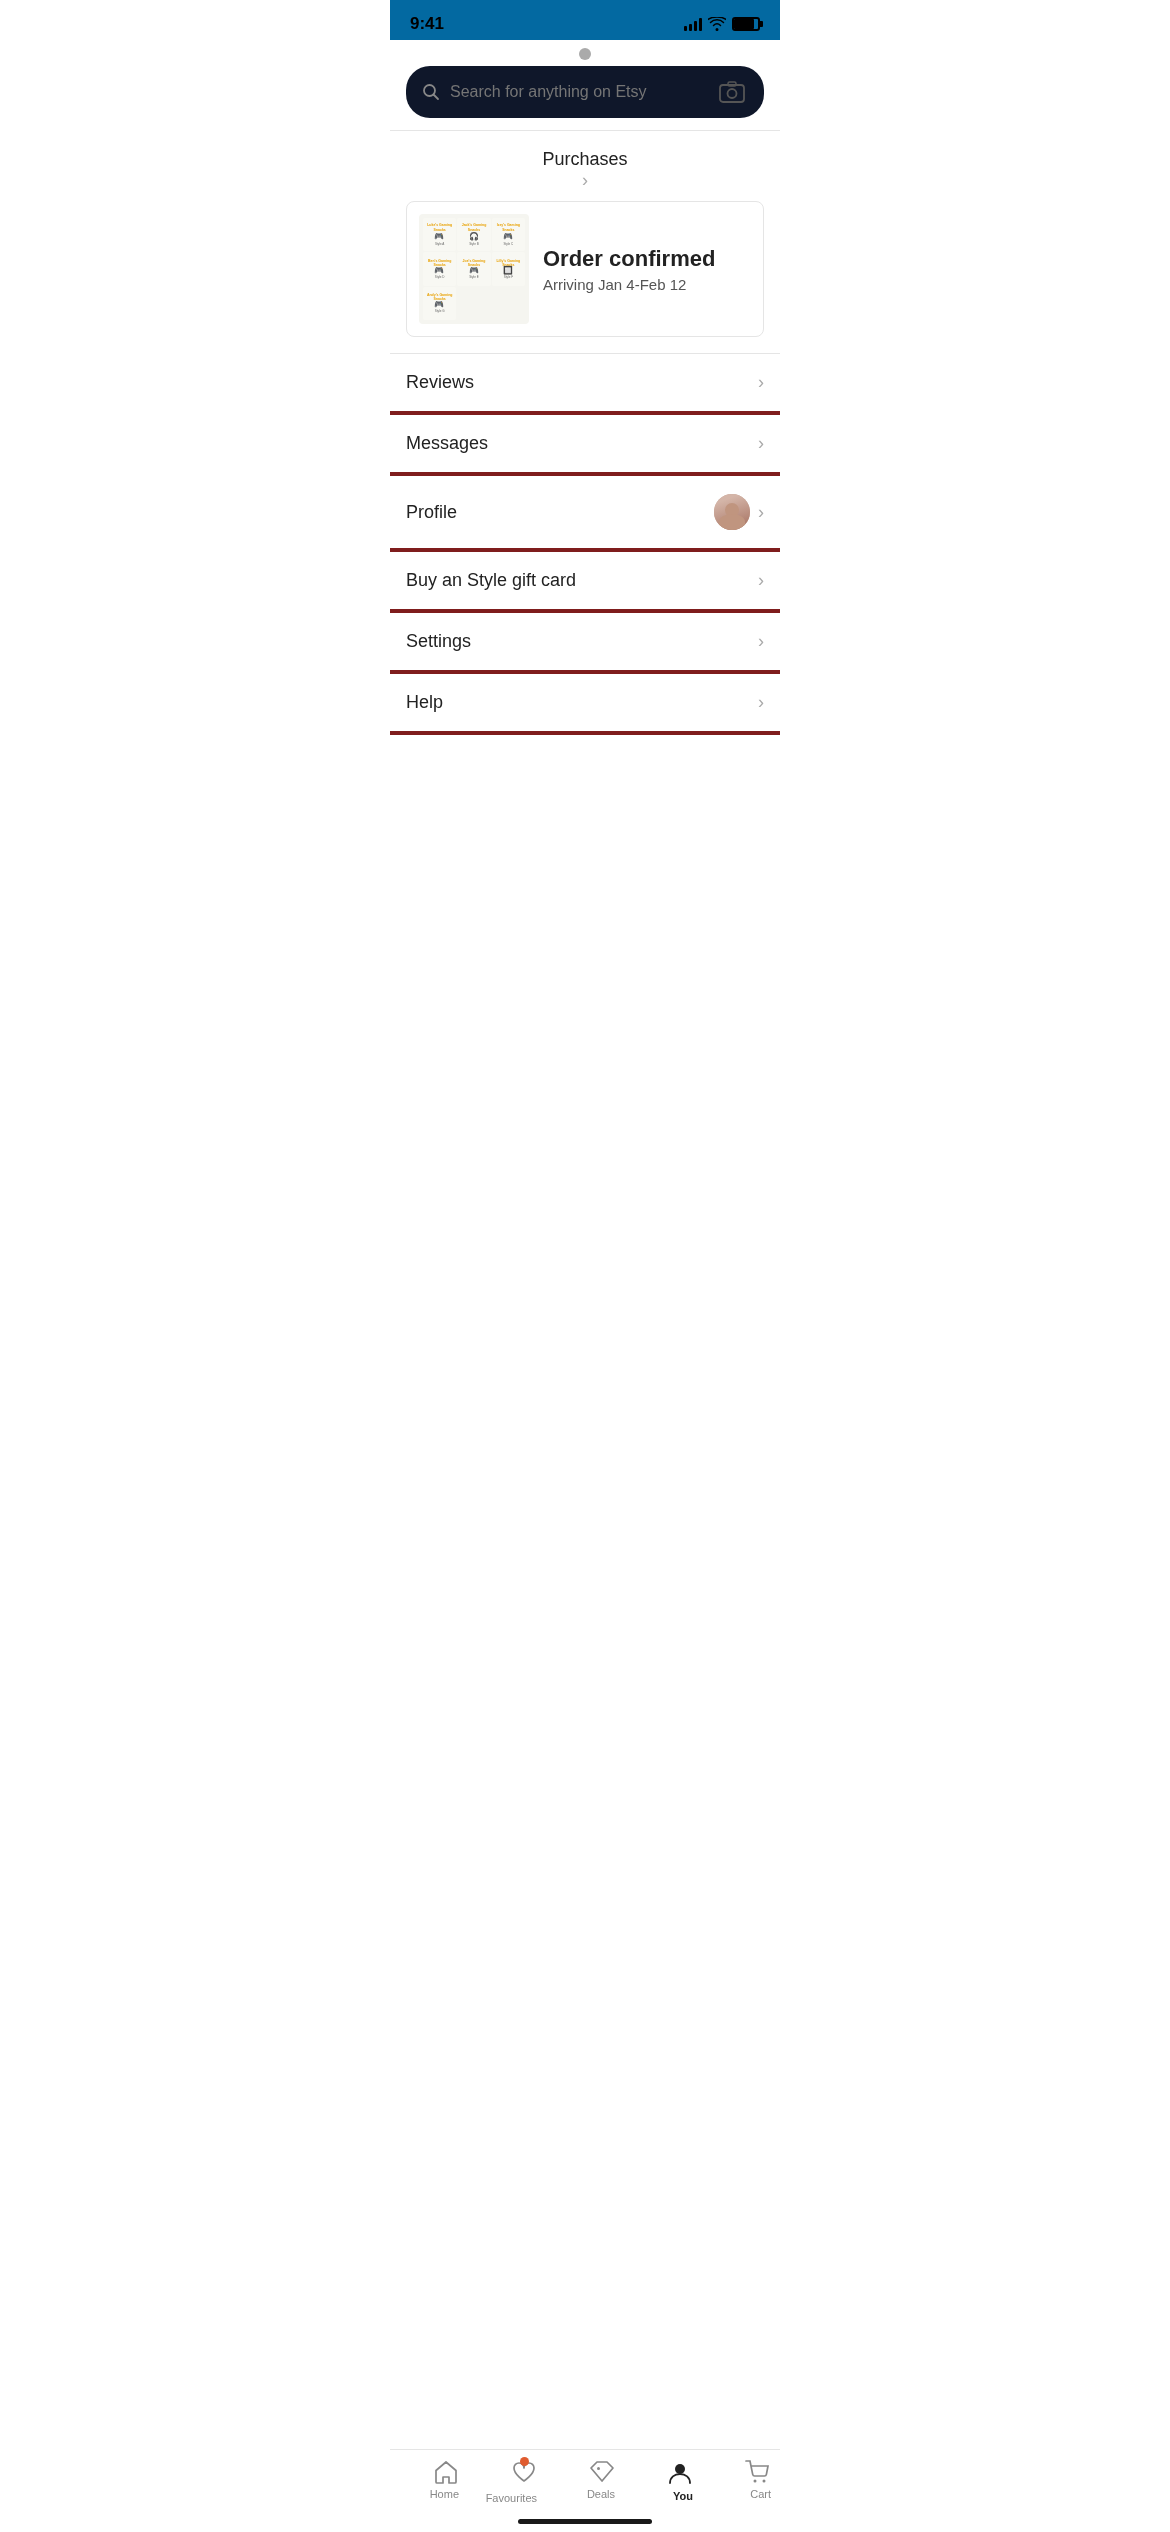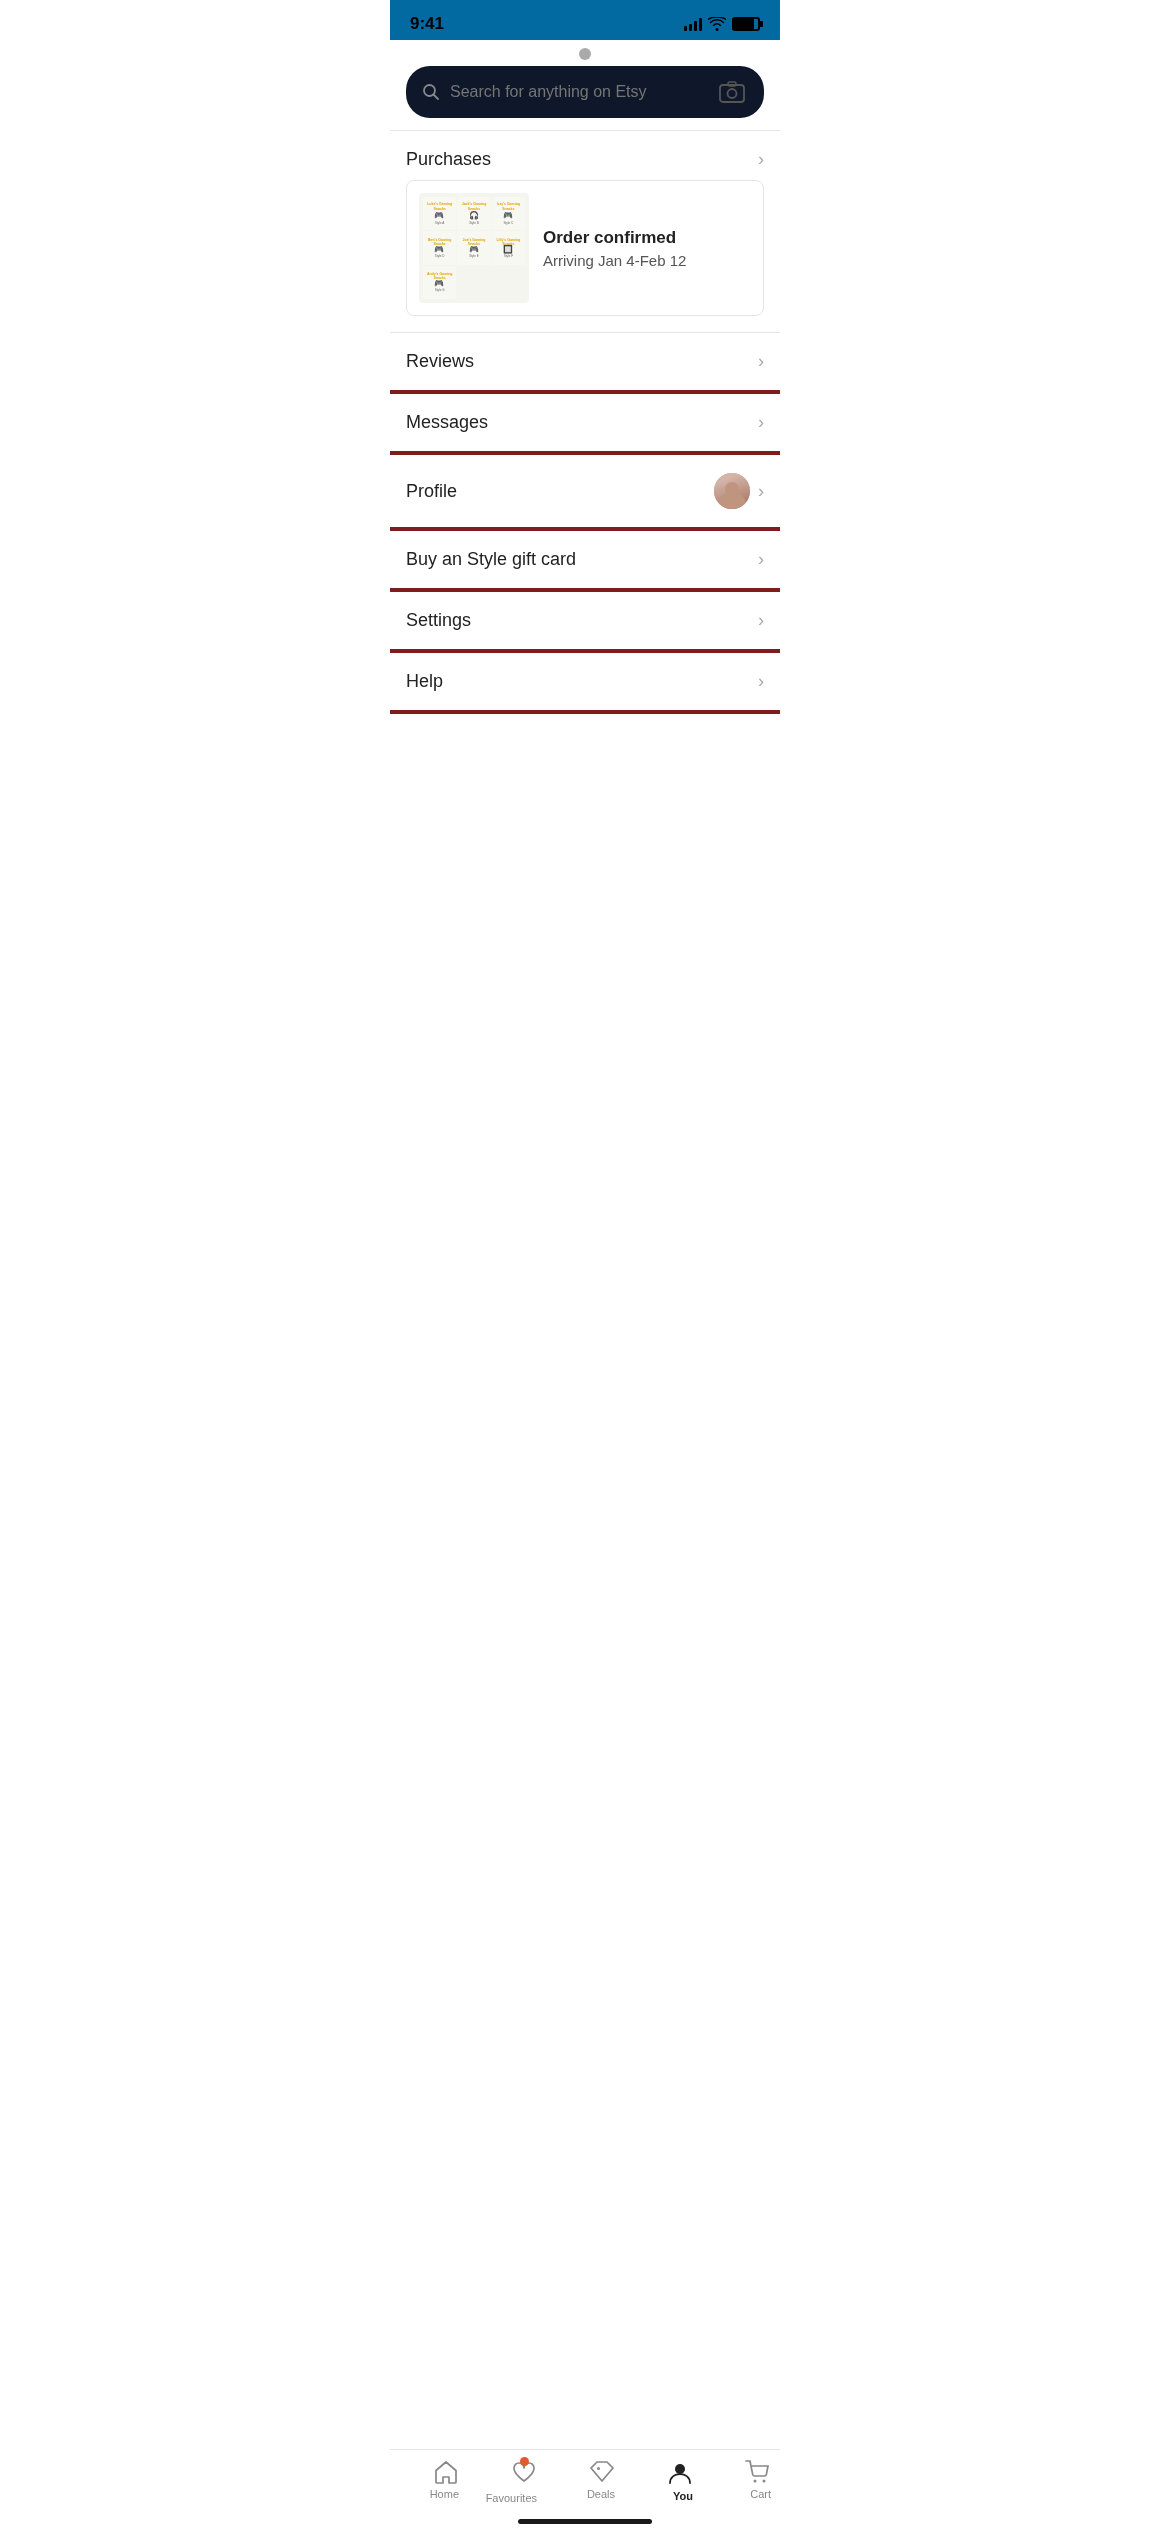--- a/index.html
+++ b/index.html
@@ -142,20 +142,21 @@
     
     .purchases-section {
       border-bottom: 1px solid #e5e5e5;
     }
     .purchases-header {
       display: flex;
       align-items: center;
       justify-content: space-between;
       padding: 18px 16px 10px;
       cursor: pointer;
+      flex-direction: column;
     }
     .purchases-label {
       font-size: 18px;
       color: #222;
       font-weight: 400;
     }
 
     
     .order-card {
       margin: 0 16px 16px;
@@ -216,21 +217,21 @@
     }
     .snack-cell .snack-style {
       font-size: 3px;
       color: #666;
     }
 
     .order-info {
       flex: 1;
     }
     .order-status {
-      font-size: 17px;
+      font-size: 22px;
       font-weight: 600;
       color: #222;
       margin-bottom: 4px;
     }
     .order-arrival {
       font-size: 15px;
       color: #555;
     }
 
     

